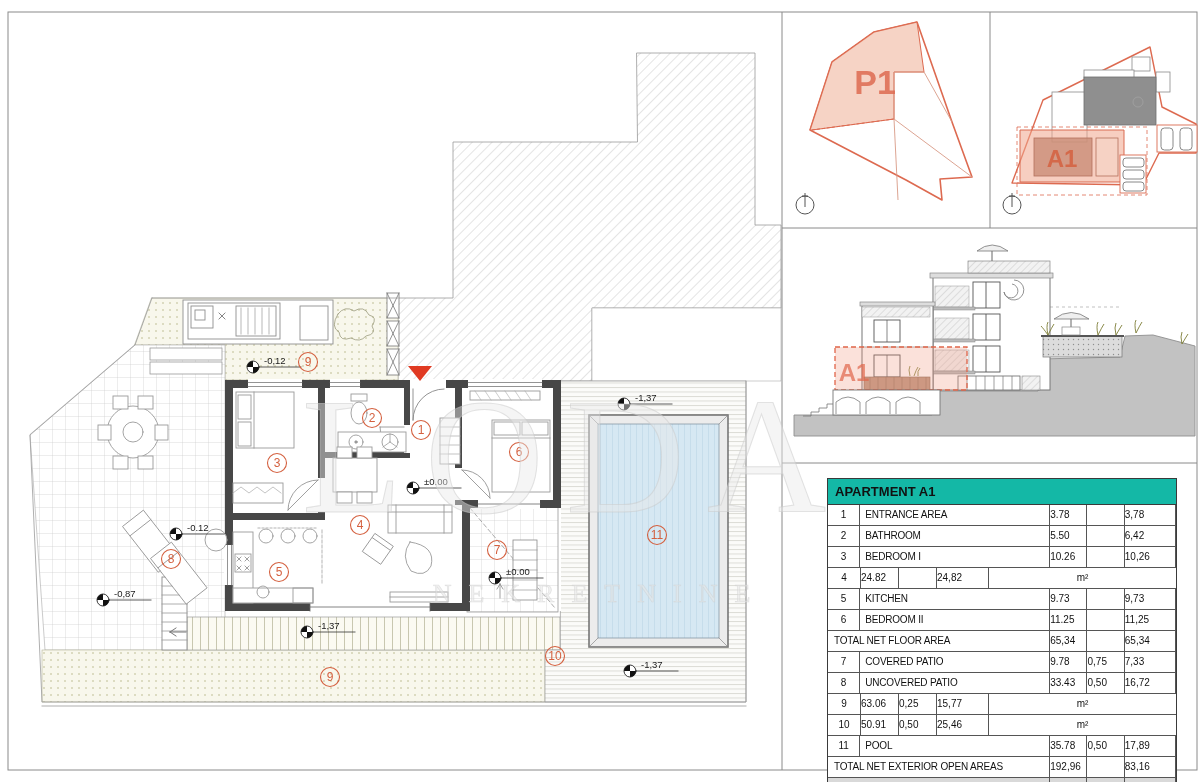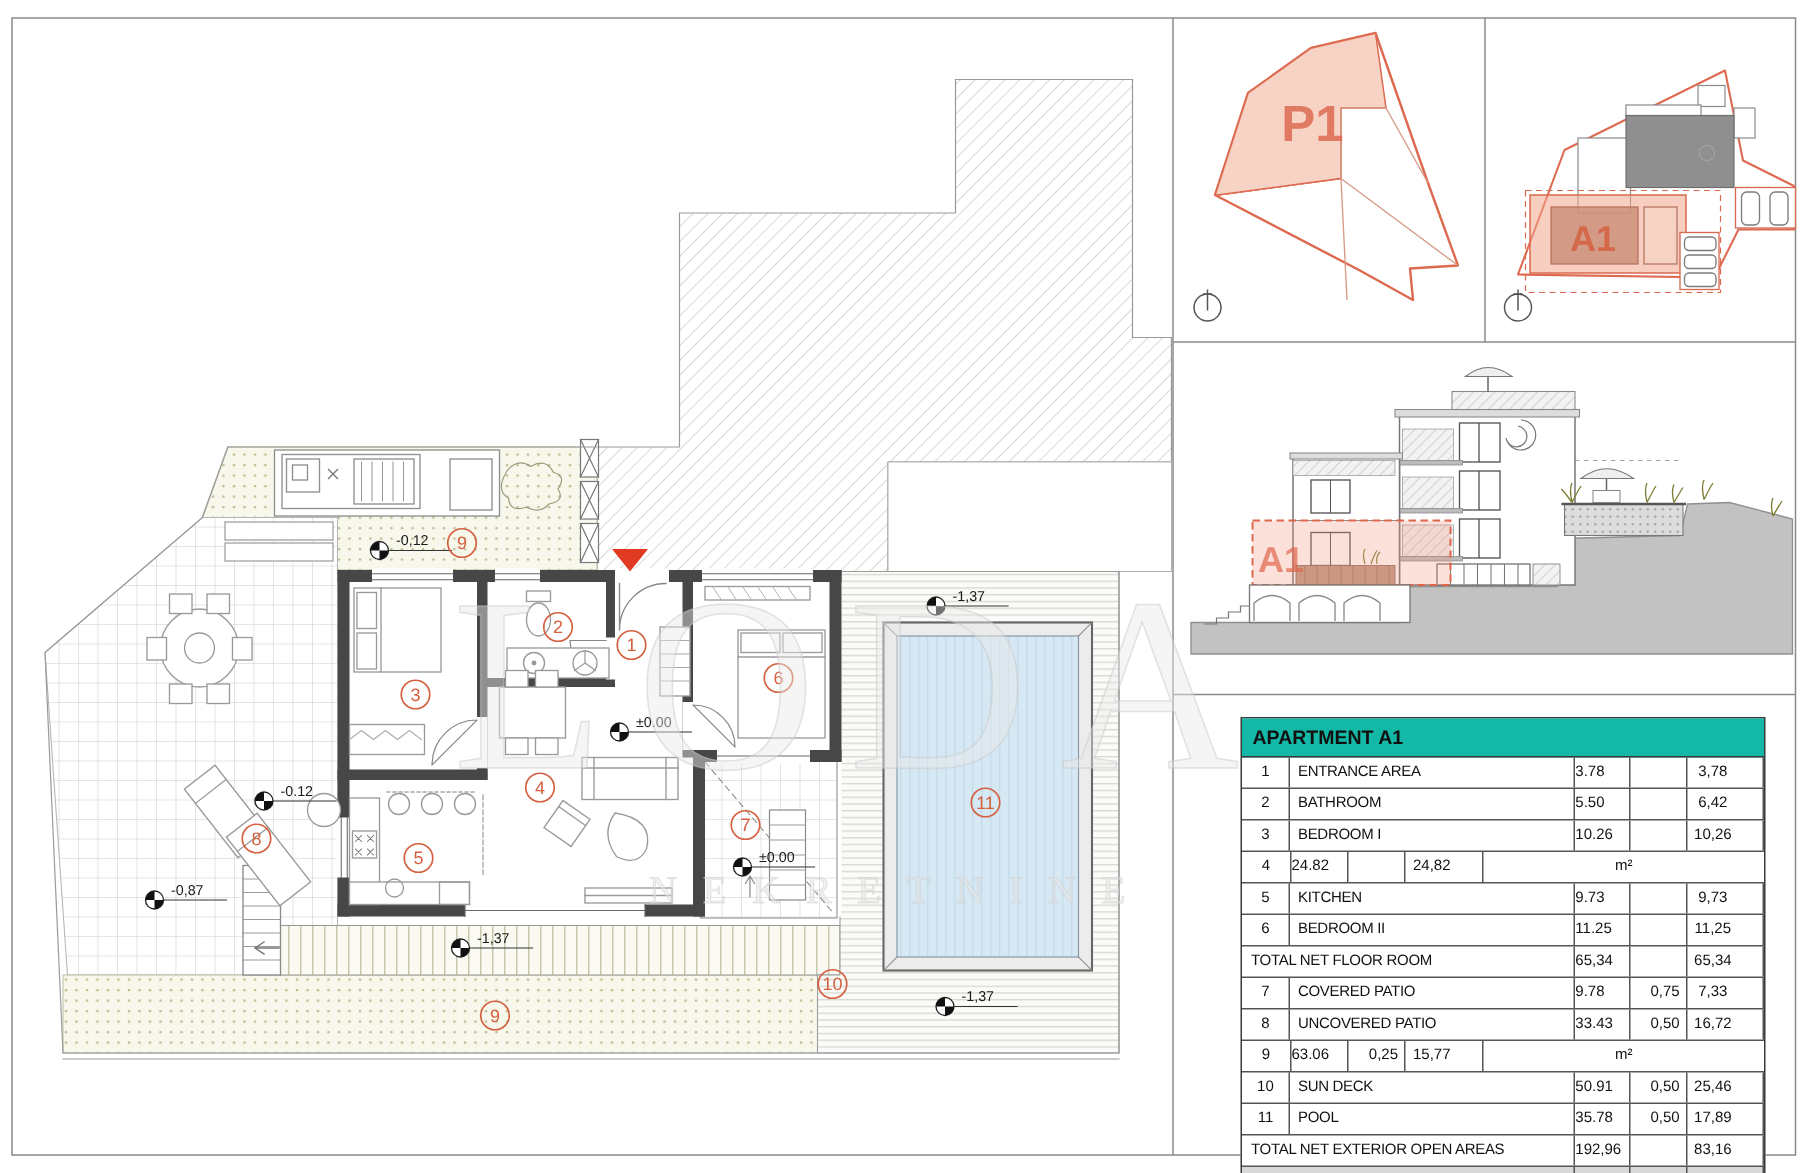--- a/index.html
+++ b/index.html
@@ -12,22 +12,22 @@
   #tblTitle{height:25px;line-height:25px;background:#14b8a6;border-bottom:1px solid #3a3a3a;
             font-size:13px;font-weight:bold;padding-left:7px;}
   .trow{display:flex;height:20px;line-height:20px;border-bottom:1px solid #555;}
   .trow:last-child{border-bottom:none;}
   .c{border-right:1px solid #555;overflow:hidden;white-space:nowrap;}
   .c:last-child{border-right:none;}
   .c-no{width:32px;text-align:center;}
   .c-label{width:188px;padding-left:5px;letter-spacing:-0.2px;}
   .c-label2{width:220px;padding-left:6px;letter-spacing:-0.2px;}
   .c-area{width:33px;text-align:left;padding-right:4px;}
-  .c-coef{width:33px;text-align:right;padding-right:4px;}
-  .c-net{width:35px;text-align:center;padding-right:16px;}
+  .c-coef{width:33px;padding-right:4px;}
+  .c-net{width:35px;text-align:left;padding-right:16px;}
   .c-unit{flex:1;text-align:center;}
   .trow.grand{background:#d9d9d9;font-weight:bold;}
 </style>
 </head>
 <body>
 
 <div id="sheet">
 
 <svg id="planSvg" width="1200" height="782" viewBox="0 0 1200 782">
   <defs>
@@ -548,21 +548,21 @@
         </div>
         <div class="trow">
           <div class="c c-no">6</div>
           <div class="c c-label">BEDROOM II</div>
           <div class="c c-area">11.25</div>
           <div class="c c-coef"></div>
           <div class="c c-net">11,25</div>
           <div class="c c-unit">m²</div>
         </div>
         <div class="trow">
-          <div class="c c-label2">TOTAL NET FLOOR ROOM</div>
+          <div class="c c-label2">TOTAL NET FLOOR AREA</div>
           <div class="c c-area">65,34</div>
           <div class="c c-coef"></div>
           <div class="c c-net">65,34</div>
           <div class="c c-unit">m²</div>
         </div>
         <div class="trow">
           <div class="c c-no">7</div>
           <div class="c c-label">COVERED PATIO</div>
           <div class="c c-area">9.78</div>
           <div class="c c-coef">0,75</div>
@@ -579,21 +579,20 @@
         </div>
         <div class="trow">
           <div class="c c-no">9</div>
           <div class="c c-area">63.06</div>
           <div class="c c-coef">0,25</div>
           <div class="c c-net">15,77</div>
           <div class="c c-unit">m²</div>
         </div>
         <div class="trow">
           <div class="c c-no">10</div>
-          <div class="c c-label">SUN DECK</div>
           <div class="c c-area">50.91</div>
           <div class="c c-coef">0,50</div>
           <div class="c c-net">25,46</div>
           <div class="c c-unit">m²</div>
         </div>
         <div class="trow">
           <div class="c c-no">11</div>
           <div class="c c-label">POOL</div>
           <div class="c c-area">35.78</div>
           <div class="c c-coef">0,50</div>

